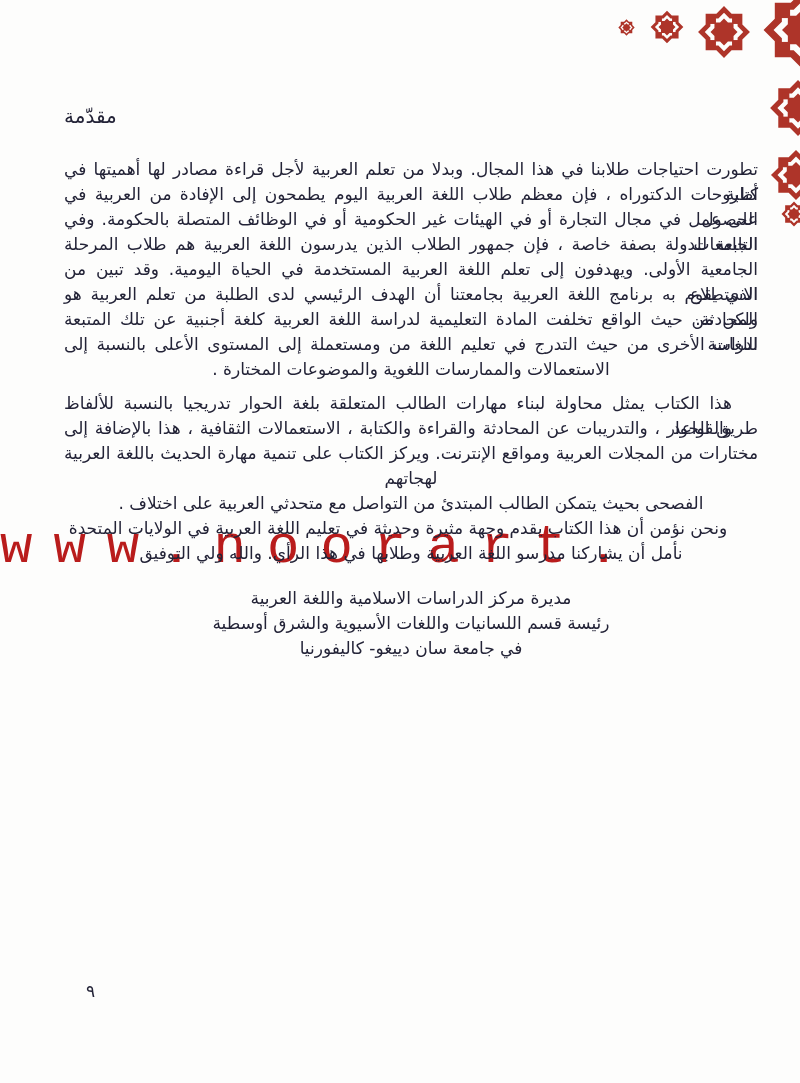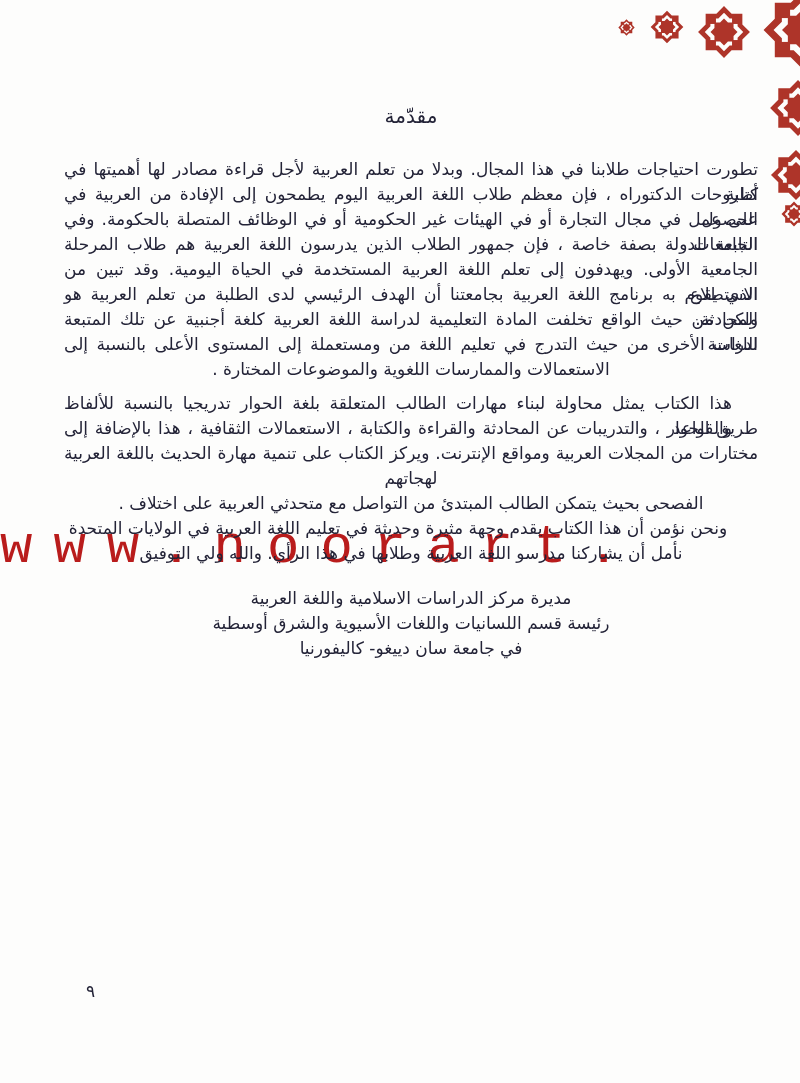--- a/index.html
+++ b/index.html
@@ -21,21 +21,21 @@
     color:#b91c1c; z-index:1; pointer-events:none;
   }
   
   .content {
     position:absolute; top:104px; right:42px; left:64px;
     direction:rtl; z-index:2;
     font-size:17px; line-height:25px;
   }
   .doc-title {
     margin:0; font-size:20px; font-weight:normal;
-    text-align:center; height:25px; line-height:25px;
+    text-align:left; height:25px; line-height:25px;
   }
   .body-text { margin-top:28px; }
   .para { margin:0; }
   .para-1 { margin-top:9px; }
   .para-2 { }
   .line { height:25px;text-align:center; }
   .line.just { text-align:justify; text-align-last:justify; }
   .line.indent { padding-right:26px; }
   .signature { margin-top:20px; text-align:right; }
   .signature .line { height:25px; }

